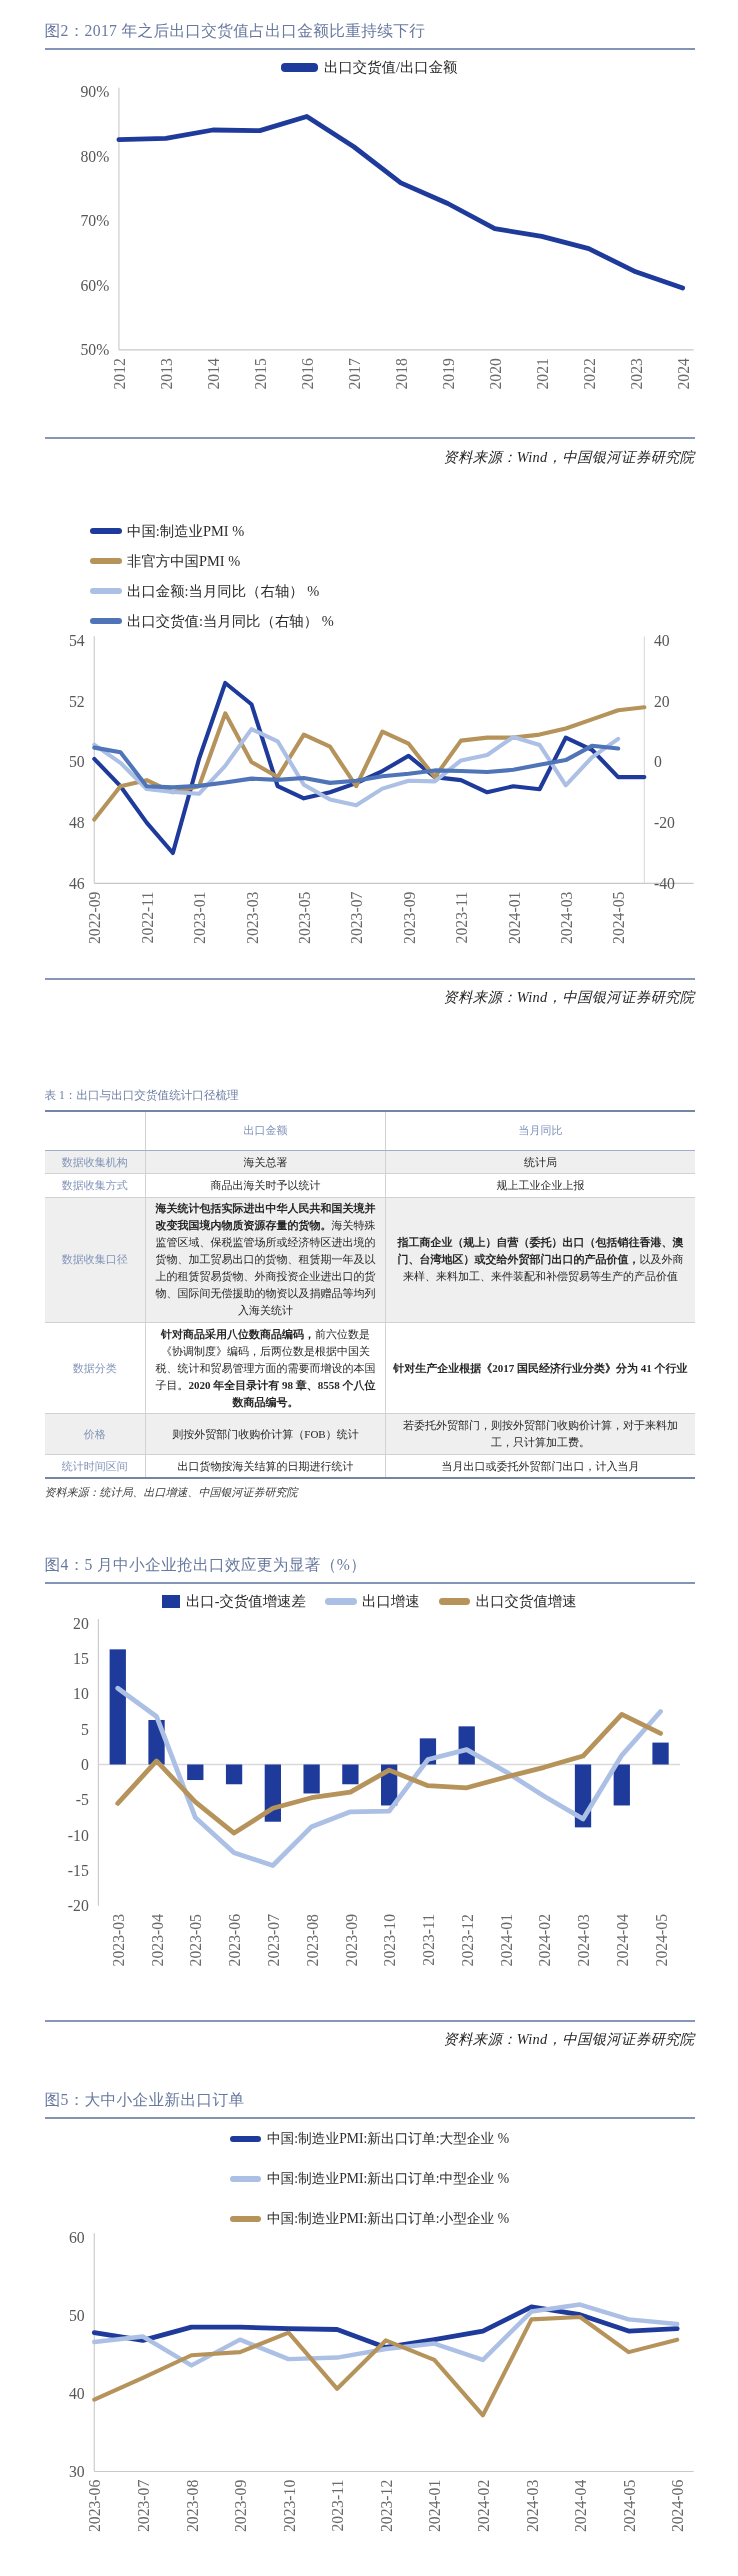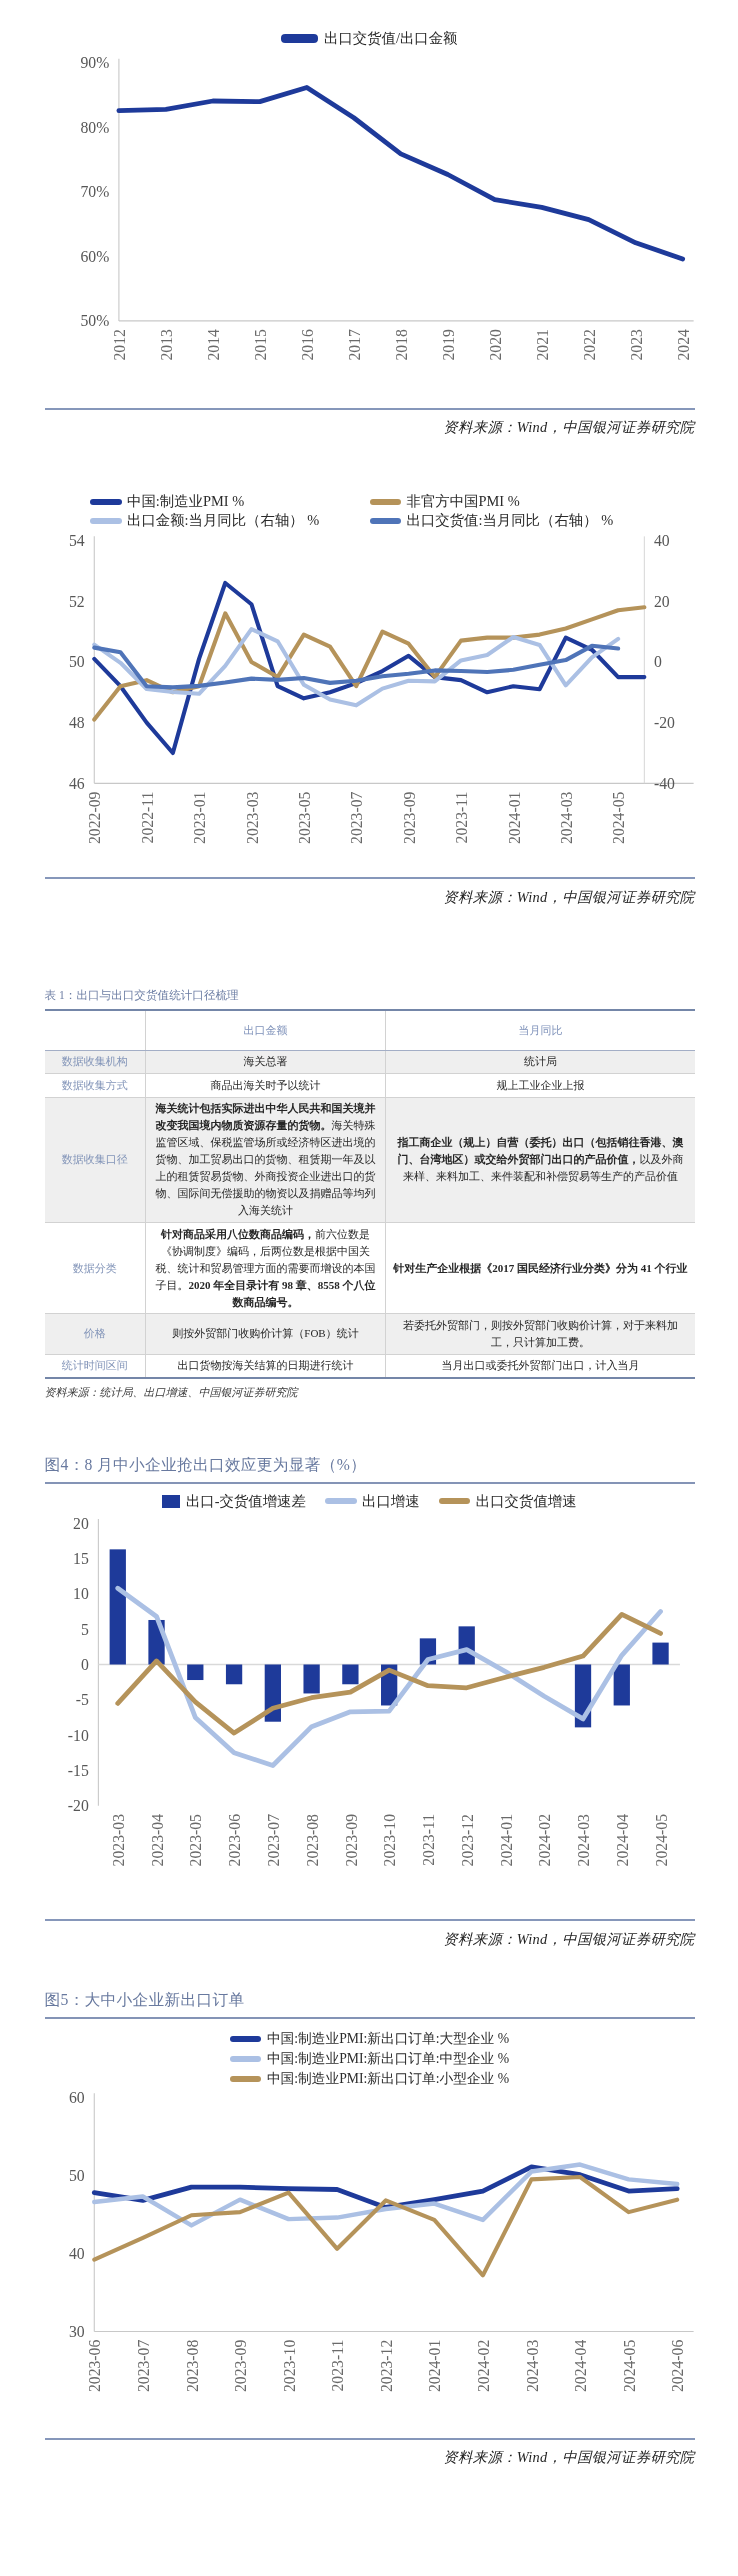--- a/index.html
+++ b/index.html
@@ -14,25 +14,25 @@
     font-size:15.7px;color:#68799f;letter-spacing:0.3px;
     padding-bottom:6.2px;border-bottom:2.1px solid #8494b6;
   }
   .tbl-title{font-size:11.6px;color:#6d7ea4;margin-top:81px;}
   .legend{display:flex;justify-content:center;align-items:flex-end;
     font-size:14.4px;color:#2b2b2b;margin-top:8.2px;}
   .legend-item{display:inline-flex;align-items:center;margin:0 9.6px;white-space:nowrap;}
   .swatch{display:inline-block;width:31.5px;height:6.2px;border-radius:3.4px;margin-right:5.5px;}
   .swatch-bar{width:18px;height:12.3px;border-radius:0;}
   #legend-fig2 .swatch{width:37px;height:9px;border-radius:4.1px;}
-  #legend-fig3{display:grid;grid-template-columns:1fr 1fr;width:86%;
-    margin:9.6px auto 0;justify-items:start;}
+  #legend-fig3{display:grid;grid-template-columns:1fr;width:86%;
+    margin:9.6px auto 0;row-gap:11px;justify-items:start;}
   #legend-fig3 .legend-item{margin:0;}
   #legend-fig5{display:flex;flex-direction:column;align-items:flex-start;
-    width:max-content;margin:11px auto 0;row-gap:2px;font-size:13.7px;justify-content:center;}
+    width:max-content;margin:11px auto 0;row-gap:22px;font-size:13.7px;justify-content:center;}
   #legend-fig5 .legend-item{margin:0;}
   svg.chart{display:block;width:100%;height:auto;margin-top:4.1px;}
   svg text{font-family:"Liberation Serif","DejaVu Serif",serif;fill:#575757;font-size:23px;}
   svg text.xlab{fill:#6a6a6a;}
   .src-divider{border-top:2.7px solid #8697ba;margin-top:11px;}
   .source{font-size:14.4px;font-style:italic;color:#1f1f1f;margin-top:8.2px;letter-spacing:0.3px;text-align:right;}
   .m-fig3{margin-top:55px;}
   .m-fig4{margin-top:55px;}
   .m-fig5{margin-top:41px;}
   
@@ -49,20 +49,21 @@
   td.just{text-align:justify;margin-left:25px;}
   .b{font-weight:700;}
   .tbl-source{font-size:11px;font-style:italic;color:#3a3a3a;margin-top:5.5px;}
 </style>
 </head>
 <body>
 
 <div class="content">
 
   <section>
+    <div class="fig-title">图2：2017 年之后出口交货值占出口金额比重持续下行</div>
     <div class="legend" id="legend-fig2">
         <span class="legend-item">
           <span class="swatch" style="background: rgb(30, 58, 154);"></span>
           <span>出口交货值/出口金额</span>
         </span>
       </div>
     <svg class="chart" viewBox="0 0 950 505">
         <line x1="108" y1="10" x2="108" y2="393" stroke="#c8c8c8" stroke-width="1.6"></line>
         <line x1="108" y1="393" x2="948" y2="393" stroke="#c8c8c8" stroke-width="1.6"></line>
         <text x="94" y="24" text-anchor="end">90%</text>
@@ -187,21 +188,21 @@
             <td class="rowlabel">统计时间区间</td>
             <td><span>出口货物按海关结算的日期进行统计</span></td>
             <td><span>当月出口或委托外贸部门出口，计入当月</span></td>
           </tr>
         </tbody>
     </table>
     <div class="tbl-source">资料来源：统计局、出口增速、中国银河证券研究院</div>
   </section>
 
   <section class="m-fig4">
-    <div class="fig-title">图4：8 月中小企业抢出口效应更为显著（%）</div>
+    <div class="fig-title">图4：5 月中小企业抢出口效应更为显著（%）</div>
     <div class="legend" id="legend-fig4">
         <span class="legend-item">
           <span class="swatch swatch-bar" style="background: rgb(30, 58, 154);"></span>
           <span>出口-交货值增速差</span>
         </span>
         <span class="legend-item">
           <span class="swatch" style="background: rgb(171, 192, 228);"></span>
           <span>出口增速</span>
         </span>
         <span class="legend-item">

